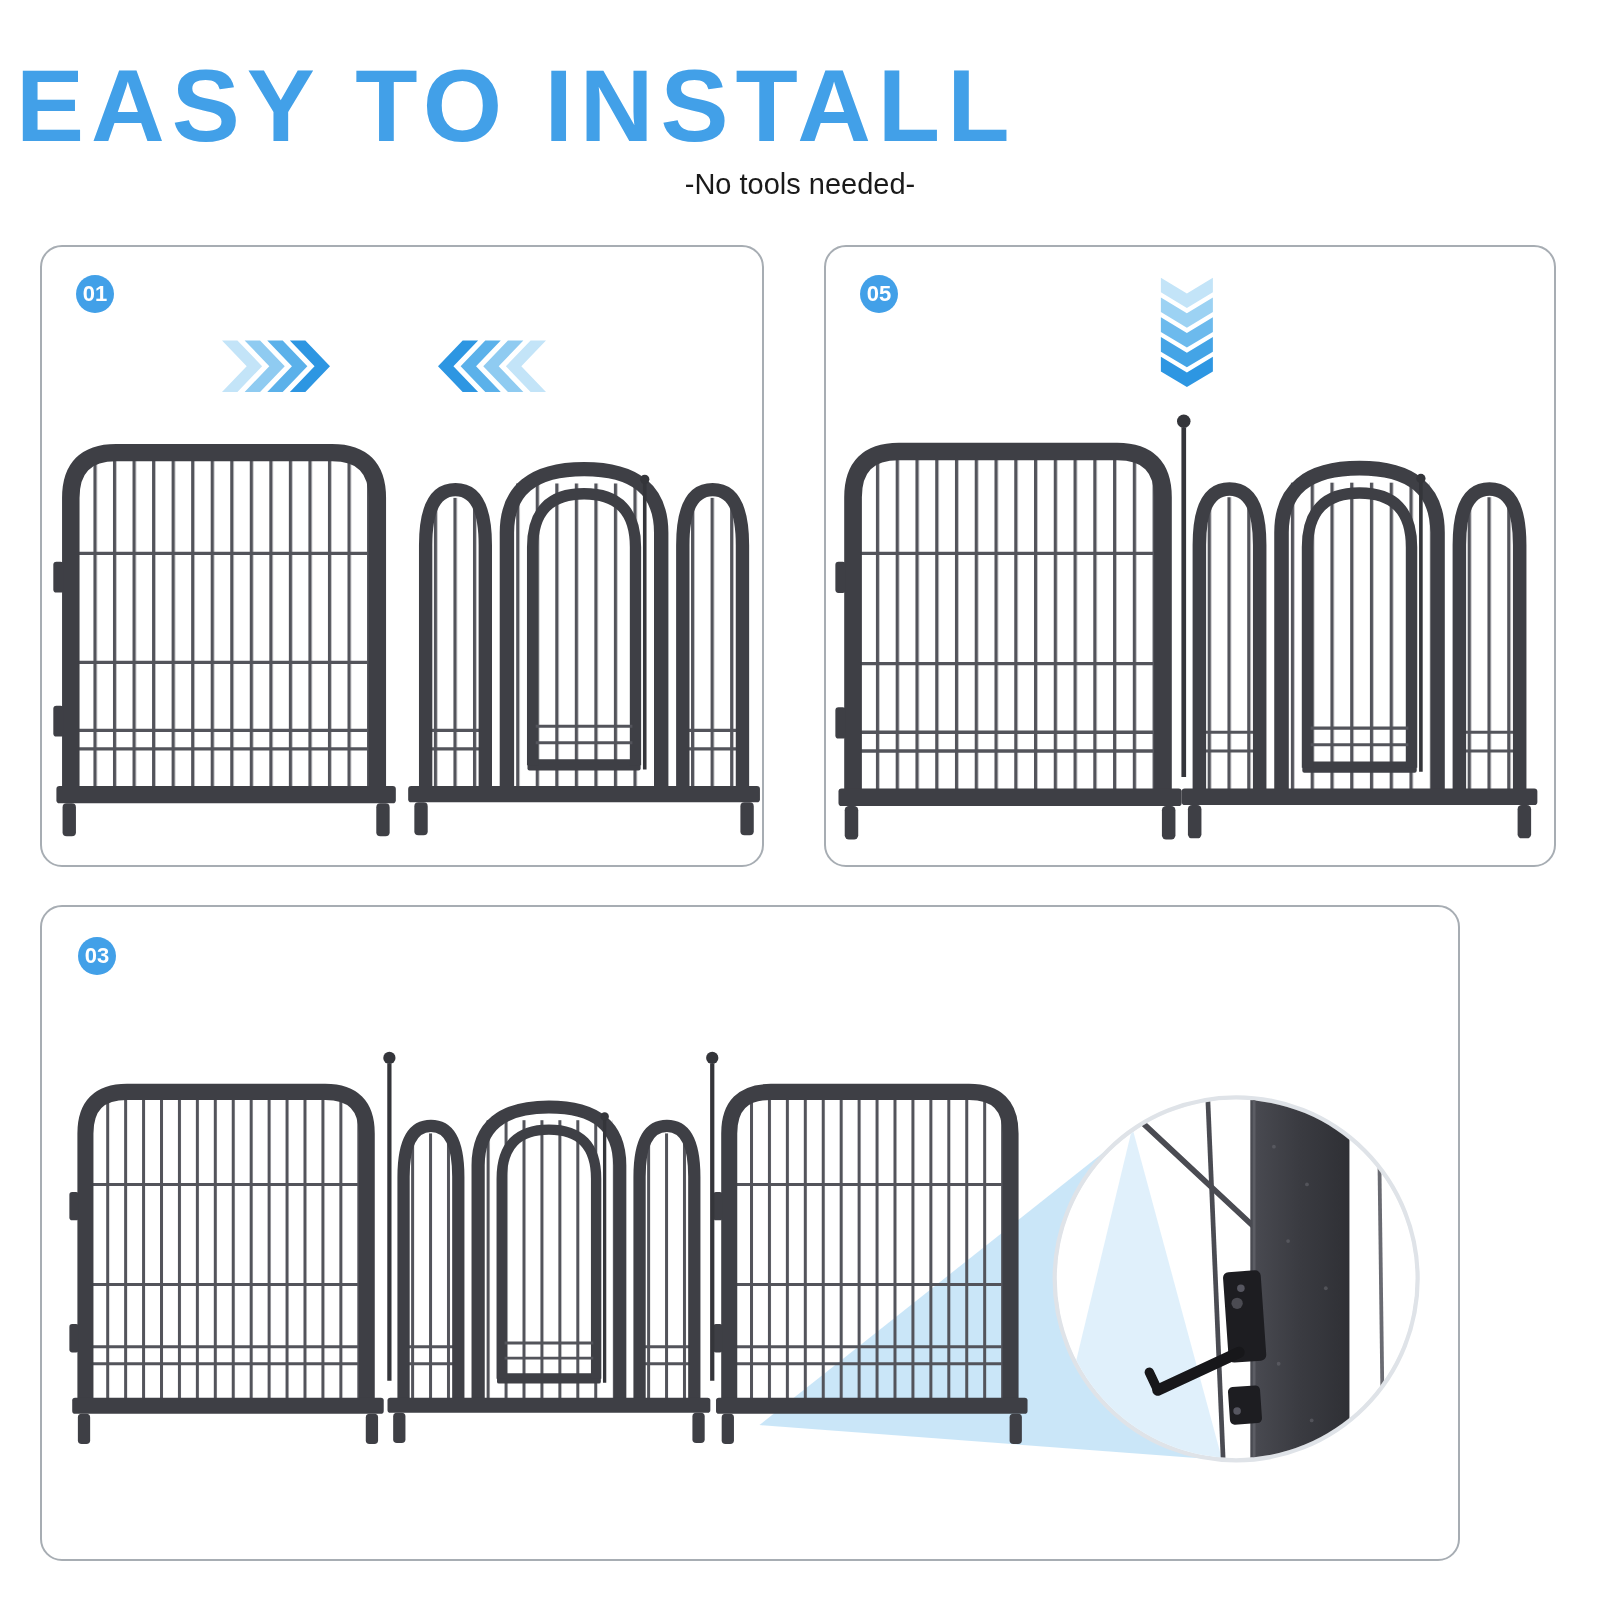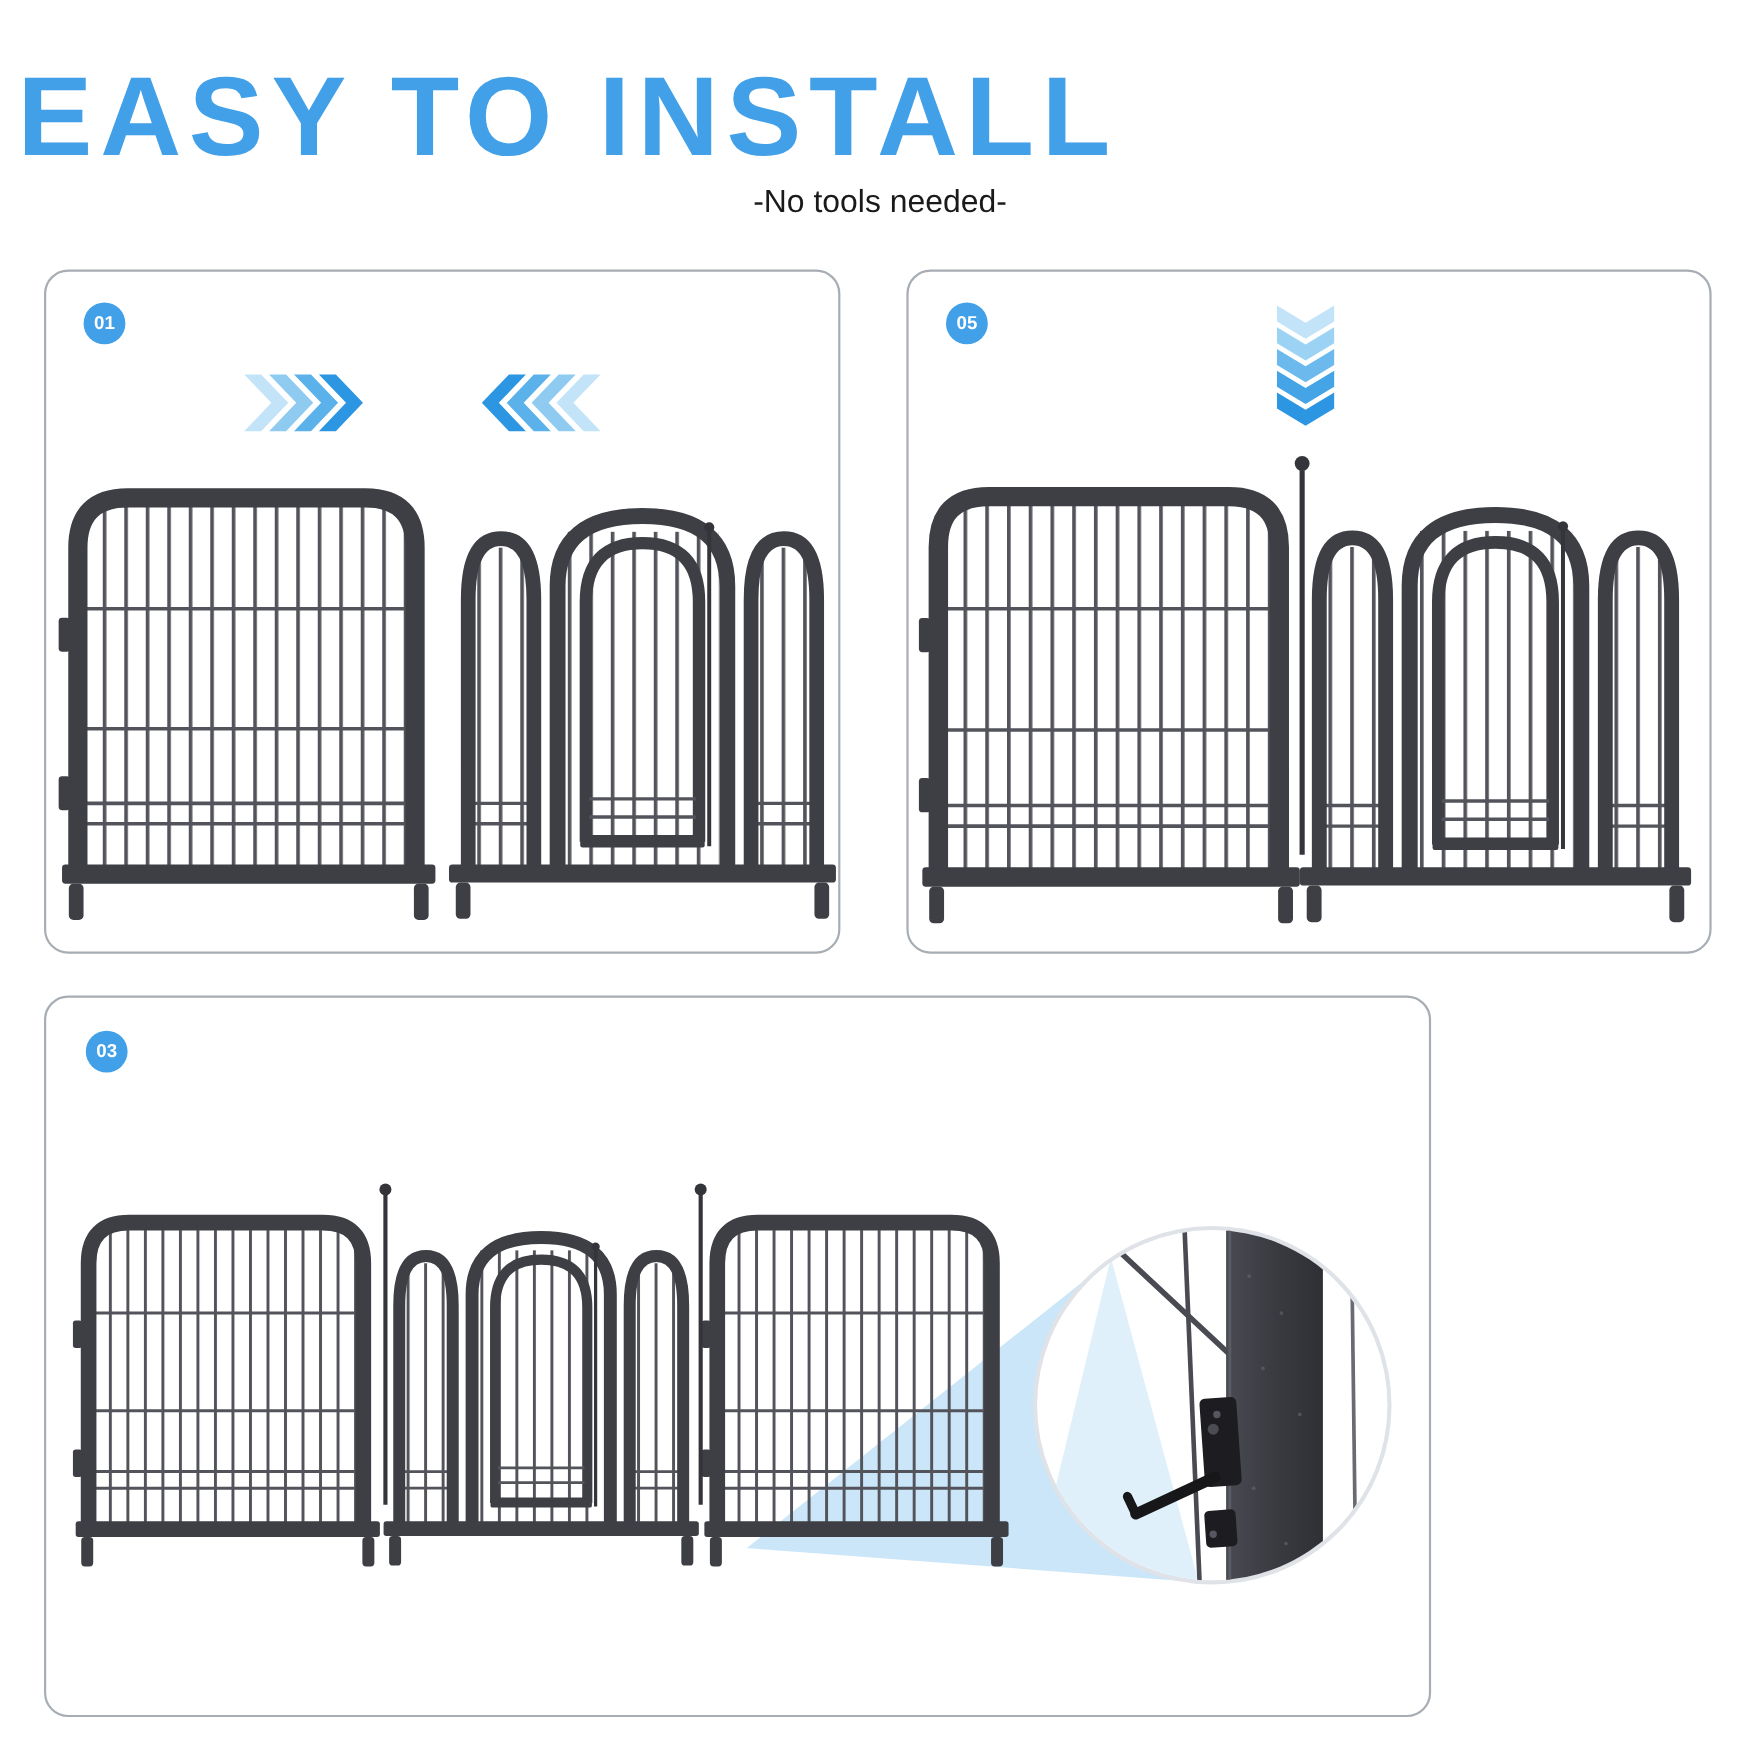--- a/index.html
+++ b/index.html
@@ -14,26 +14,26 @@
     position:absolute;top:168px;left:0;width:100%;
     text-align:center;font-size:29px;color:#1a1a1a;font-weight:400;
   }
 
   .panel{
     position:absolute;background:#fff;
     border:2px solid #a7adb3;border-radius:22px;box-sizing:border-box;
   }
   #panel1{left:40px;top:245px;width:724px;height:622px;}
   #panel2{left:824px;top:245px;width:732px;height:622px;}
-  #panel3{left:40px;top:905px;width:1261px;height:656px;}
+  #panel3{left:40px;top:905px;width:1420px;height:656px;}
 
   .badge{
     width:38px;height:38px;border-radius:50%;
     background:var(--accent-blue,#42a0e8);color:#fff;
-    font-size:17px;font-weight:700;
+    font-size:22px;font-weight:700;
     display:flex;align-items:center;justify-content:center;
     flex:0 0 auto;
   }
   .badge.abs{position:absolute;top:28px;left:34px;}
 
   .step3-head{
     position:absolute;top:30px;left:36px;
     display:flex;align-items:center;gap:26px;
   }
   .step3-title{

